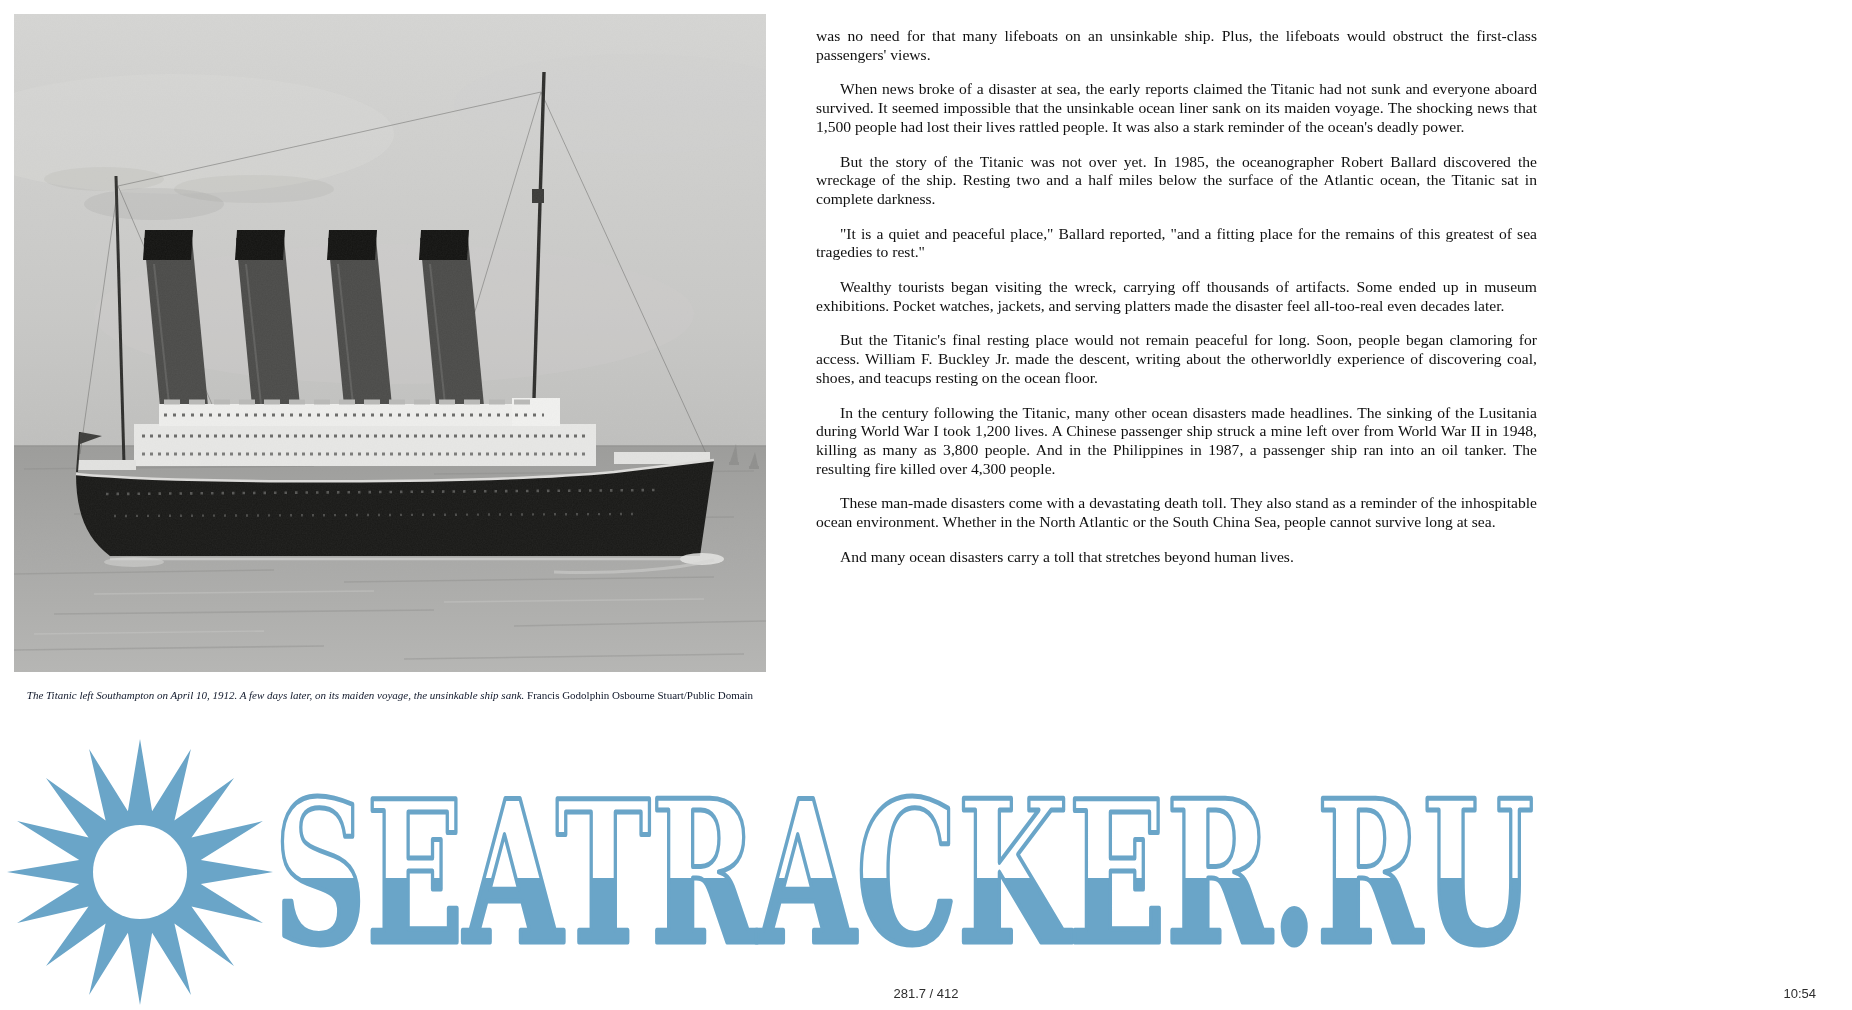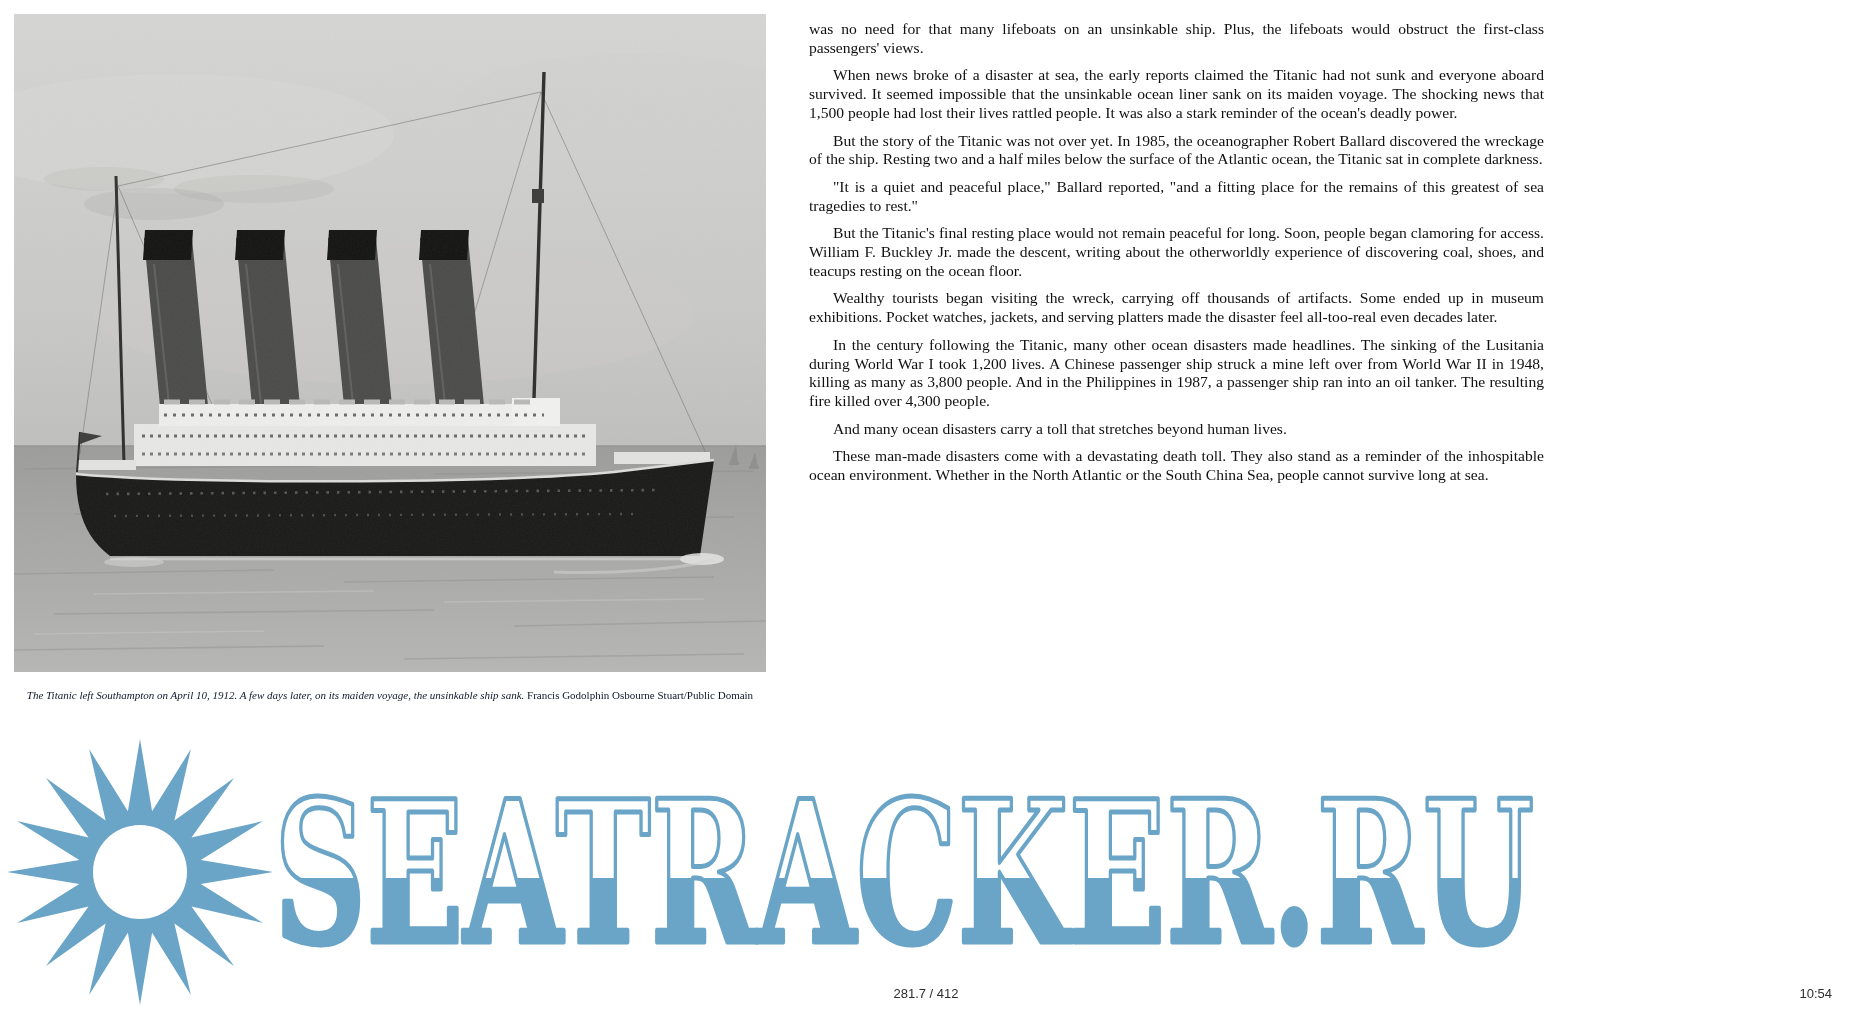--- a/index.html
+++ b/index.html
@@ -13,34 +13,34 @@
   .photo-wrap{position:absolute;left:14px;top:14px;width:752px;height:658px;z-index:2;}
   .photo-wrap svg{display:block;width:100%;height:100%;}
   
   .caption{
     position:absolute;left:14px;top:687px;width:752px;z-index:3;
     text-align:center;font-size:11px;line-height:17.5px;color:#0f172a;
   }
   .cap-italic{font-style:italic;}
   
   .textcol{position:absolute;z-index:3;text-align:justify;color:#101010;}
-  .textcol p{margin:9px;padding:0;}
+  .textcol p{margin:16px;padding:0;}
   .textcol p + p{text-indent:24px;}
   .right-col{left:800px;top:11px;width:753px;font-size:15.6px;line-height:18.7px;}
   .left-col{left:14px;top:799px;width:753px;font-size:15.6px;line-height:18.5px;}
   
   .watermark{position:absolute;left:268px;top:792px;width:1272px;height:160px;z-index:1;}
   .sunburst{position:absolute;left:2px;top:738px;width:276px;height:270px;z-index:1;}
   
   .footer-pos{
     position:absolute;left:0;top:986px;width:1852px;text-align:center;z-index:3;
     font-family:"Liberation Sans", sans-serif;font-size:13px;color:#2e2e2e;
   }
   .footer-clock{
-    position:absolute;right:20px;top:986px;z-index:3;
+    position:absolute;right:36px;top:986px;z-index:3;
     font-family:"Liberation Sans", sans-serif;font-size:13px;color:#2e2e2e;
   }
 </style>
 </head>
 <body>
 
 <div class="photo-wrap">
   <svg viewBox="0 0 752 658" preserveAspectRatio="none">
     <defs>
       <linearGradient id="sky" x1="0" y1="0" x2="0" y2="1">
@@ -175,25 +175,25 @@
 <div class="caption">
   <span class="cap-italic">The Titanic left Southampton on April 10, 1912. A few days later, on its maiden voyage, the unsinkable ship sank.</span>
   <span>Francis Godolphin Osbourne Stuart/Public Domain</span>
 </div>
 
 <div class="textcol right-col">
     <p>was no need for that many lifeboats on an unsinkable ship. Plus, the lifeboats would obstruct the first-class passengers' views.</p>
     <p>When news broke of a disaster at sea, the early reports claimed the Titanic had not sunk and everyone aboard survived. It seemed impossible that the unsinkable ocean liner sank on its maiden voyage. The shocking news that 1,500 people had lost their lives rattled people. It was also a stark reminder of the ocean's deadly power.</p>
     <p>But the story of the Titanic was not over yet. In 1985, the oceanographer Robert Ballard discovered the wreckage of the ship. Resting two and a half miles below the surface of the Atlantic ocean, the Titanic sat in complete darkness.</p>
     <p>"It is a quiet and peaceful place," Ballard reported, "and a fitting place for the remains of this greatest of sea tragedies to rest."</p>
+    <p>Wealthy tourists began visiting the wreck, carrying off thousands of artifacts. Some ended up in museum exhibitions. Pocket watches, jackets, and serving platters made the disaster feel all-too-real even decades later.</p>
     <p>But the Titanic's final resting place would not remain peaceful for long. Soon, people began clamoring for access. William F. Buckley Jr. made the descent, writing about the otherworldly experience of discovering coal, shoes, and teacups resting on the ocean floor.</p>
-    <p>Wealthy tourists began visiting the wreck, carrying off thousands of artifacts. Some ended up in museum exhibitions. Pocket watches, jackets, and serving platters made the disaster feel all-too-real even decades later.</p>
     <p>In the century following the Titanic, many other ocean disasters made headlines. The sinking of the Lusitania during World War I took 1,200 lives. A Chinese passenger ship struck a mine left over from World War II in 1948, killing as many as 3,800 people. And in the Philippines in 1987, a passenger ship ran into an oil tanker. The resulting fire killed over 4,300 people.</p>
+    <p>These man-made disasters come with a devastating death toll. They also stand as a reminder of the inhospitable ocean environment. Whether in the North Atlantic or the South China Sea, people cannot survive long at sea.</p>
     <p>And many ocean disasters carry a toll that stretches beyond human lives.</p>
-    <p>These man-made disasters come with a devastating death toll. They also stand as a reminder of the inhospitable ocean environment. Whether in the North Atlantic or the South China Sea, people cannot survive long at sea.</p>
   </div>
 
 <div class="textcol left-col">
   </div>
 
 <svg class="sunburst" viewBox="0 0 276 270">
   <polygon fill="#6aa5c8" points="
     138,1 150.1,73.2 188.9,11.1 172.4,82.5 232,40 189.5,99.5 260.9,83.1 198.8,121.9
     271,134 198.8,146.1 260.9,184.9 189.5,168.5 232,228 172.4,185.5 188.9,256.9 150.1,194.8
     138,267 125.9,194.8 87.1,256.9 103.6,185.5 44,228 86.5,168.5 15.1,184.9 77.2,146.1

